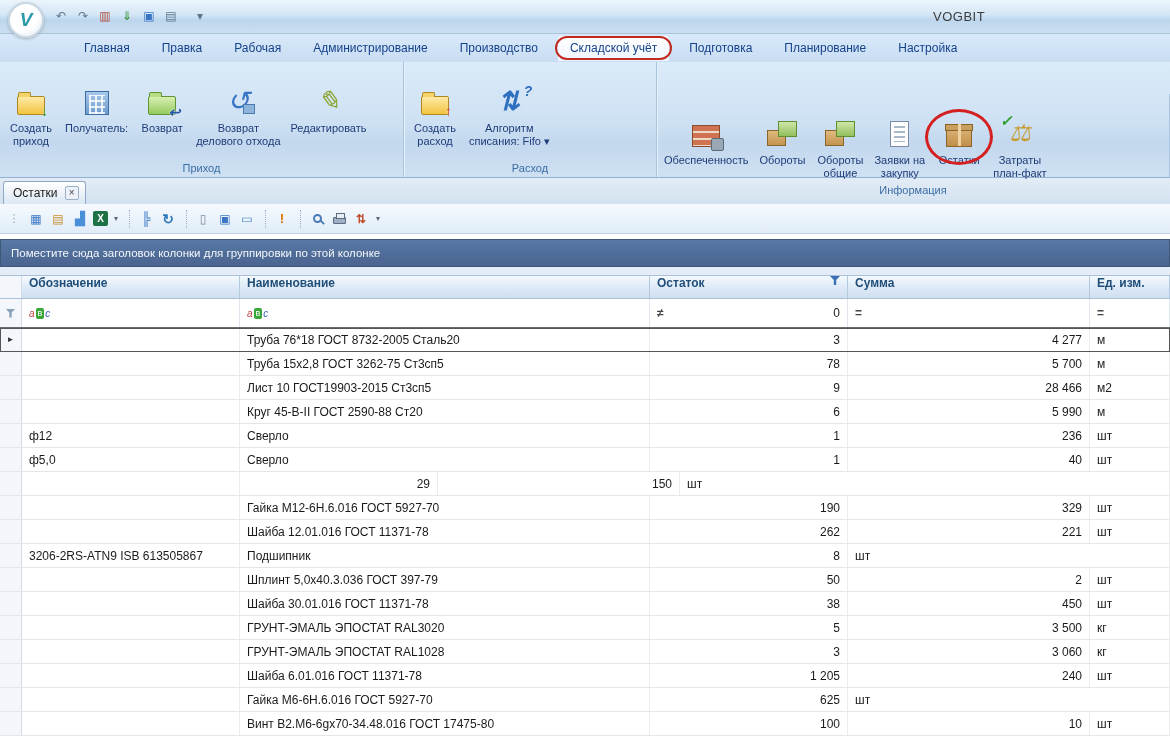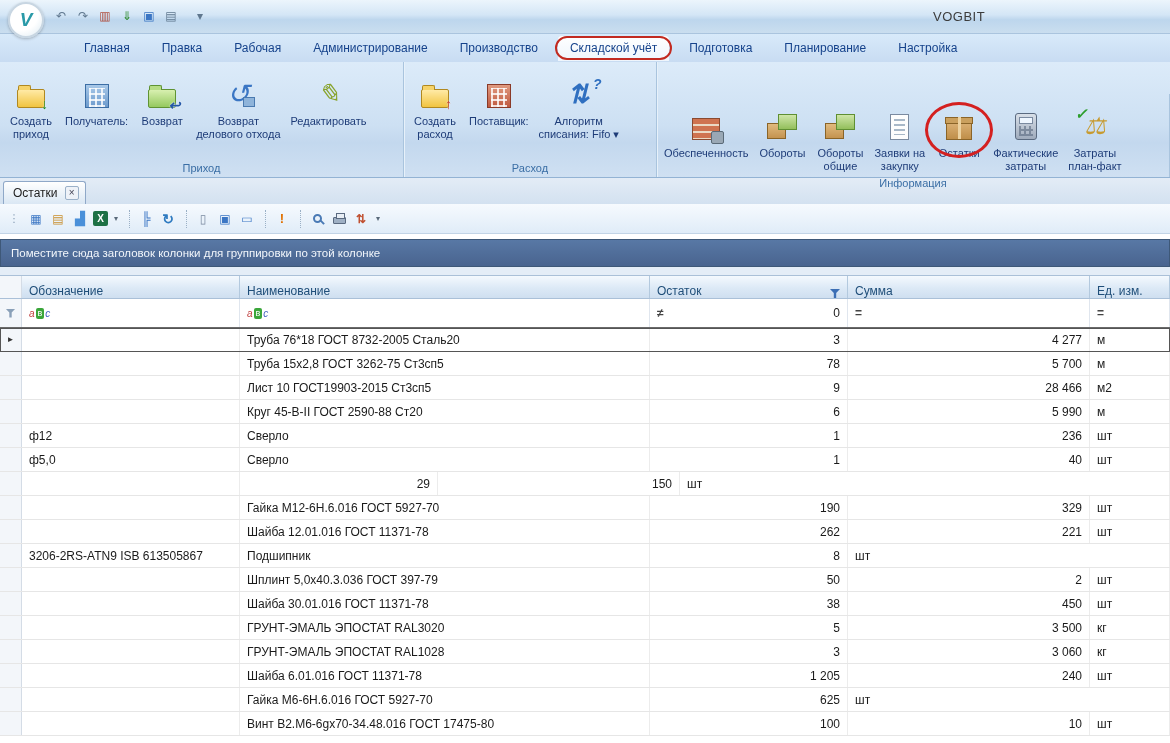--- a/index.html
+++ b/index.html
@@ -38,21 +38,21 @@
                        bottom: 1px; border: 2px solid #c22a20; border-radius: 14px;
                        pointer-events: none; }
 
   
   .ribbon { height: 116px; display: flex;
     background: linear-gradient(180deg,#dcebf9 0%,#cde0f3 55%,#c3d8ee 70%,#cfe0f2 100%);
     border-bottom: 1px solid #93b3d4; }
   .rgroup { display: flex; flex-direction: column; border-right: 1px solid #a9c4de;
             box-shadow: 1px 0 0 #e7f1fa; }
   .rg1 { width: 404px; } .rg2 { width: 253px; } .rg3 { flex: 1; margin-top: 32px; }
-  .rbtns { flex: 1; display: flex; align-items: flex-start; padding: 11px 2px 0 2px; }
+  .rbtns { flex: 1; display: flex; align-items: flex-start; padding: 18px 2px 0 2px; }
   .rbtn { position: relative; display: flex; flex-direction: column; align-items: center;
           padding: 2px 5px; min-width: 58px; border-radius: 3px; cursor: default; }
   .ri { height: 38px; display: flex; align-items: center; justify-content: center; }
   .rlabel { font-size: 11px; color: #1e3c78; text-align: center; white-space: pre-line;
             line-height: 1.18; margin-top: 2px; }
   .gt { height: 17px; font-size: 11px; color: #3a6ea5; text-align: center; line-height: 16px; }
   .rbtn .oval { display: none; }
   .rbtn.annotated .oval { display: block; position: absolute; left: -5px; right: -5px;
     top: -3px; bottom: 4px; border: 3px solid #d42020; border-radius: 50%;
     pointer-events: none; }
@@ -171,21 +171,21 @@
   
   .grouppanel { height: 28px; background: linear-gradient(#5878a5,#49648f); color: #f2f6fb;
     font-size: 11.5px; display: flex; align-items: center; padding-left: 10px;
     border: 1px solid #3e5878; }
   .gapband { height: 8px; background: #e4edf7; }
 
   
   .gheader { height: 24px; display: flex; color: #1f4e79;
     background: linear-gradient(#f4f9fe,#dcE9f6 55%,#cfdff0);
     border-top: 1px solid #aac0d8; border-bottom: 1px solid #aac0d8; }
-  .hc { display: flex; align-items: flex-end; padding: 0 7px; border-right: 1px solid #b3c9de; }
+  .hc { display: flex; align-items: flex-start; padding: 0 7px; border-right: 1px solid #b3c9de; font-weight: bold; }
   .gfilter { height: 29px; display: flex; background: #fff; border-bottom: 1px solid #6a6a6a; }
   .fc { display: flex; align-items: center; padding: 0 7px; border-right: 1px solid #e0e6ee; }
   .grow { display: flex; height: 24px; border-bottom: 1px solid #e6e6e6; background: #fff; }
   .grow.current { outline: 1px solid #555; outline-offset: -1px; }
   .dc { display: flex; align-items: center; padding: 0 7px; border-right: 1px solid #ececec;
         overflow: hidden; white-space: nowrap; }
   .num { justify-content: flex-end; }
   .c-ind { width: 22px; padding: 0 2px; justify-content: center; background: #f3f6fa;
     border-right: 1px solid #d4dce6; color: #333; font-size: 8px; }
   .c-des { width: 218px; } .c-name { width: 410px; } .c-qty { width: 198px; }
@@ -346,27 +346,20 @@
 
           <div class="rbtn">
             <span class="ri create-expense-icon">
               <i class="gi"></i>
             </span>
             <span class="rlabel">Создать
 расход</span>
 
           </div>
 
-          <div class="rbtn">
-            <span class="ri supplier-icon">
-              <i class="gi"></i>
-            </span>
-            <span class="rlabel">Поставщик:</span>
-
-          </div>
 
           <div class="rbtn">
             <span class="ri writeoff-algorithm-icon">
               <i class="gi"></i>
             </span>
             <span class="rlabel">Алгоритм
 списания: Fifo ▾</span>
 
           </div>
 
@@ -411,28 +404,20 @@
           </div>
 
           <div class="rbtn annotated">
             <span class="ri stock-icon">
               <i class="gi"></i>
             </span>
             <span class="rlabel">Остатки</span>
             <i class="oval"></i>
           </div>
 
-          <div class="rbtn">
-            <span class="ri actual-costs-icon">
-              <i class="gi"></i>
-            </span>
-            <span class="rlabel">Фактические
-затраты</span>
-
-          </div>
 
           <div class="rbtn">
             <span class="ri plan-fact-costs-icon">
               <i class="gi"></i>
             </span>
             <span class="rlabel">Затраты
 план-факт</span>
 
           </div>
 

